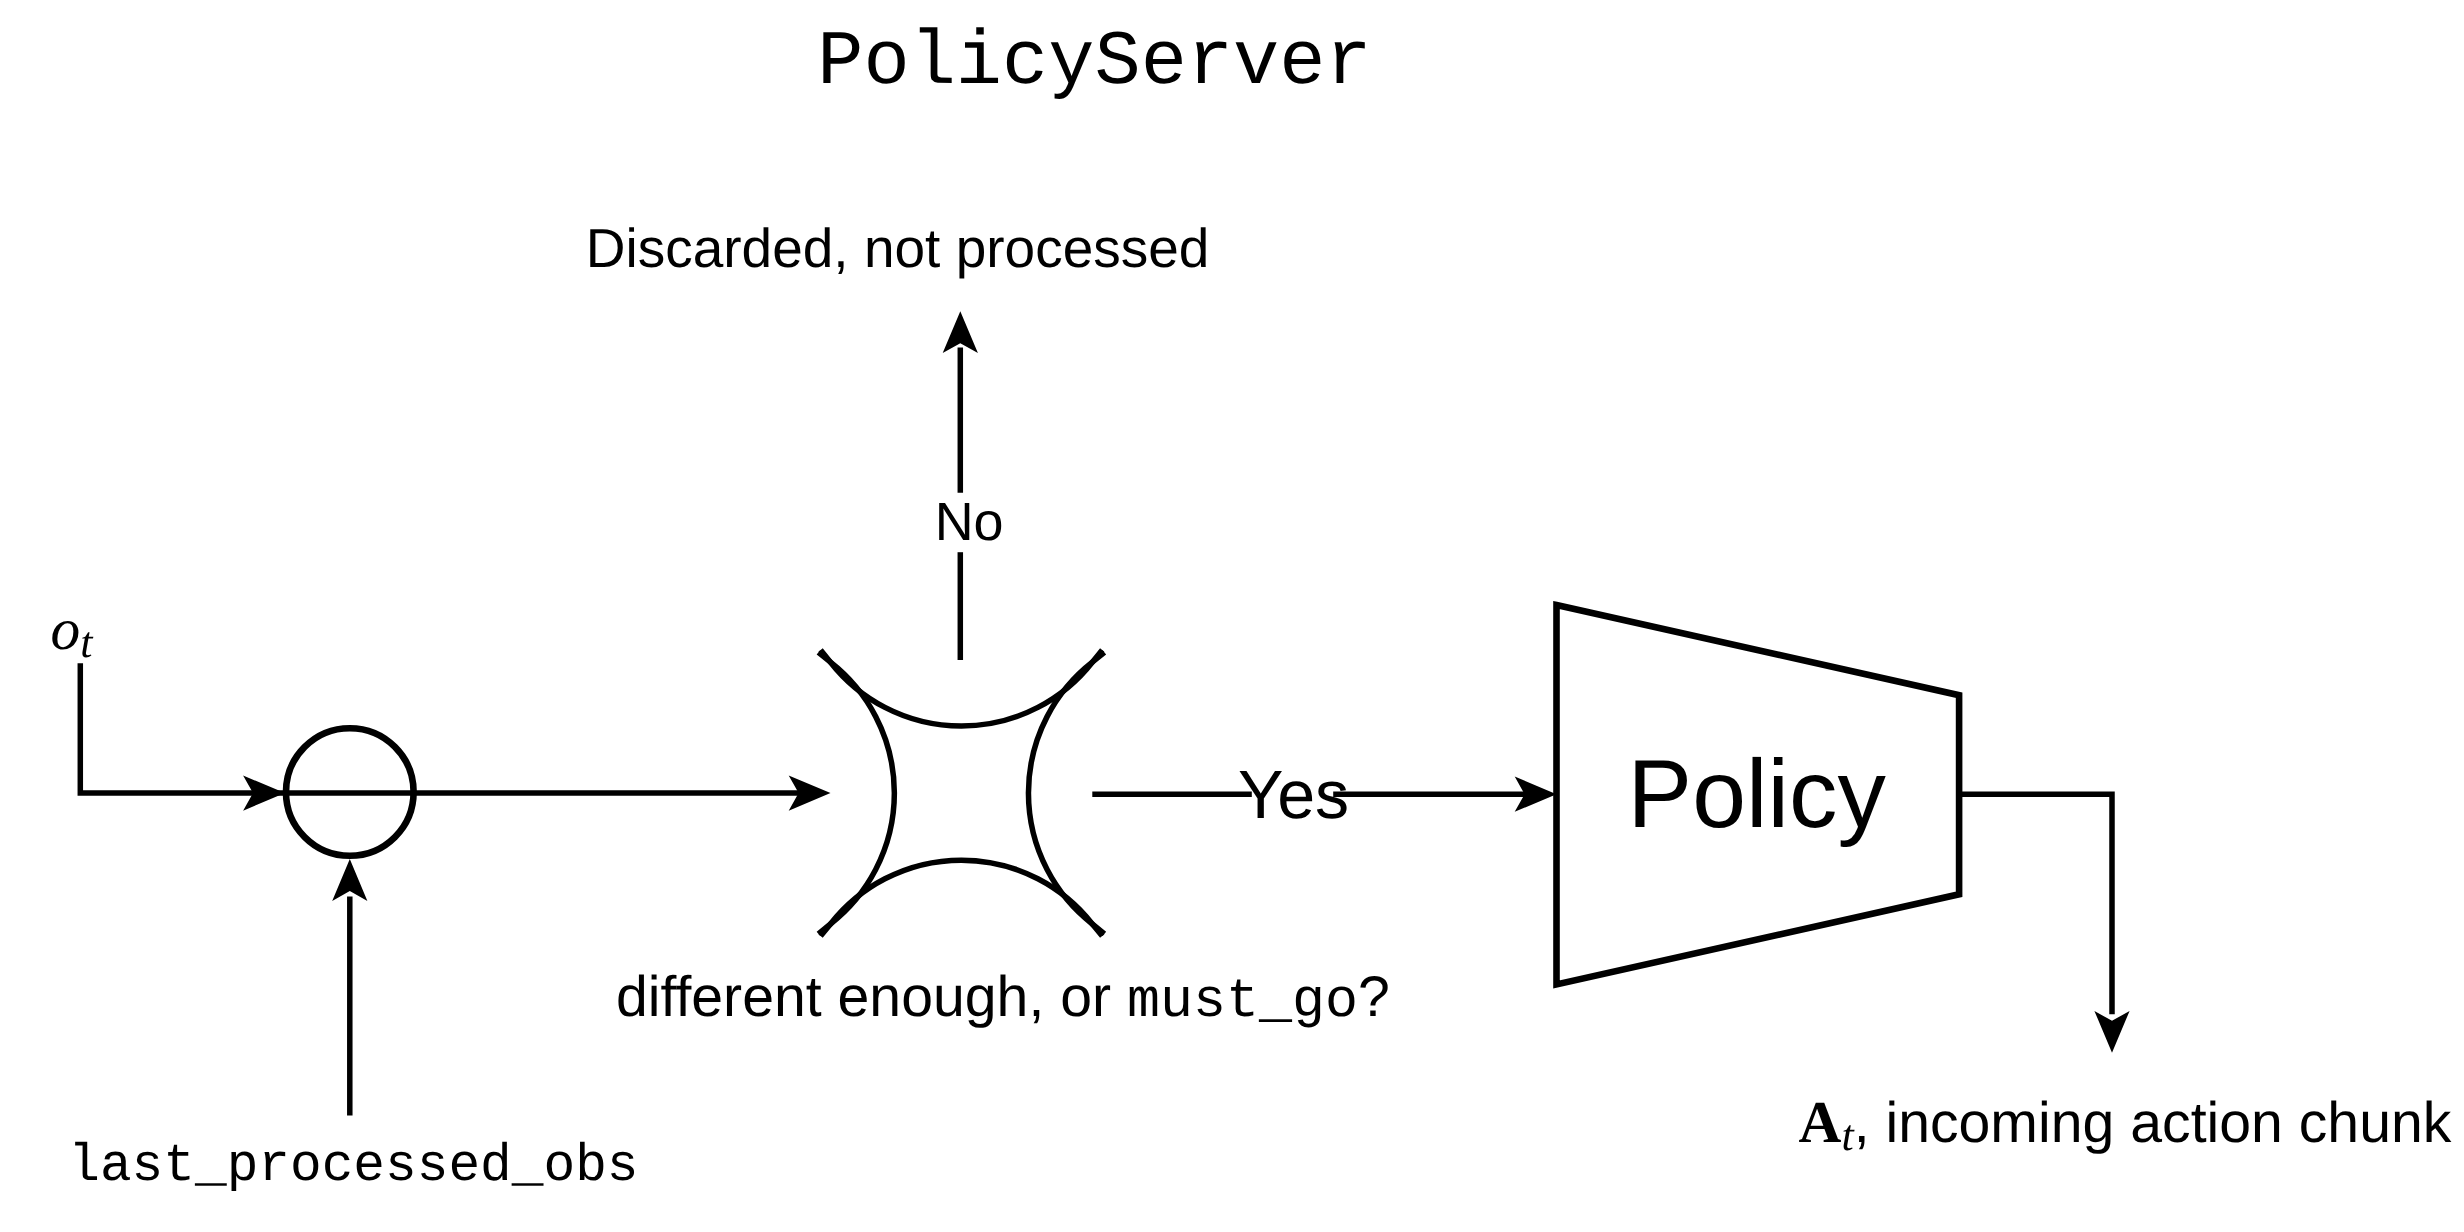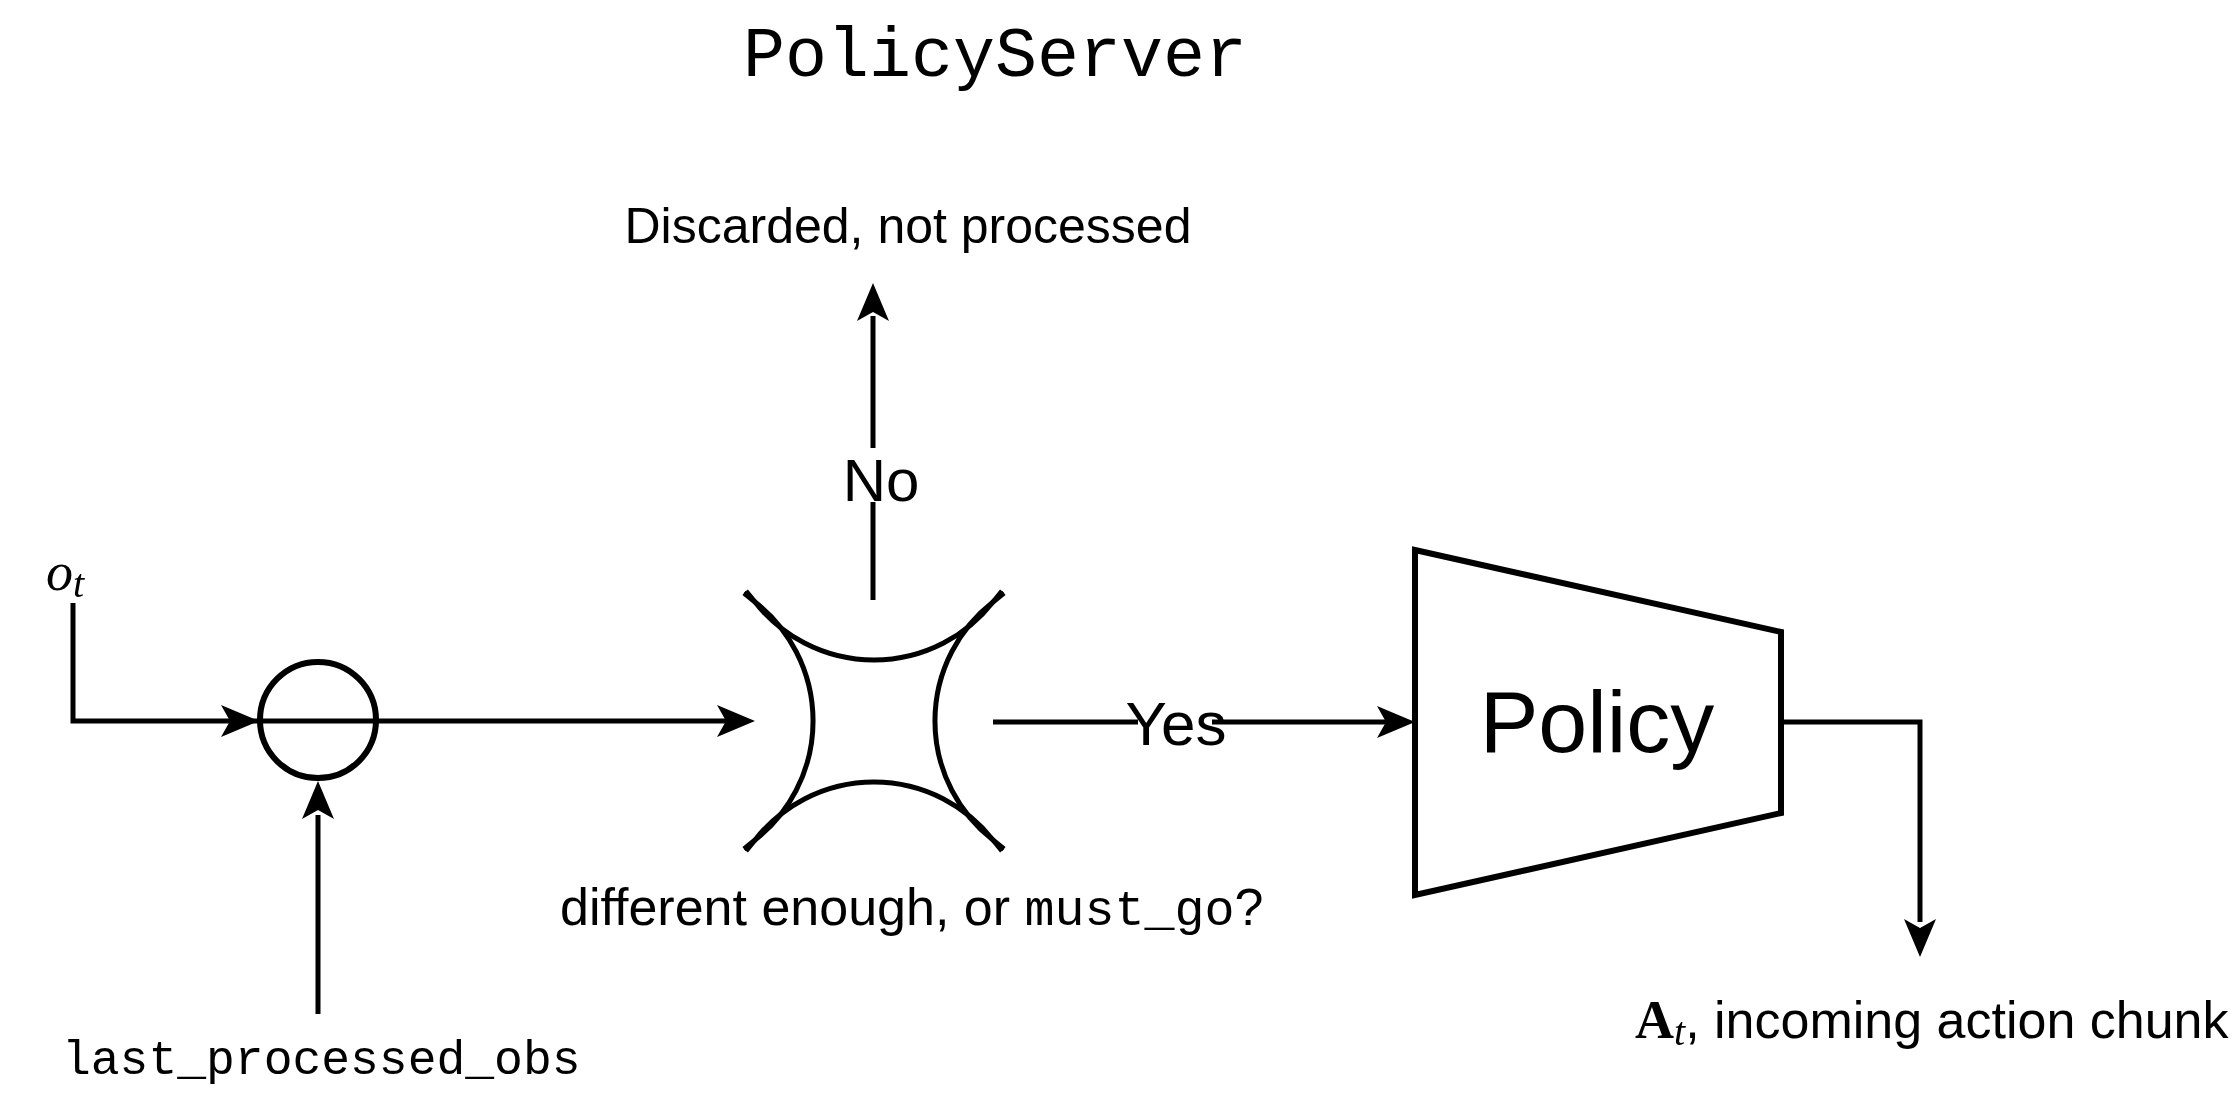--- a/index.html
+++ b/index.html
@@ -11,21 +11,21 @@
     font-family:"Liberation Sans", sans-serif;
     color:#000000;
   }
   #shapes{position:absolute;left:0;top:0;width:2240px;height:1120px;}
   .label{position:absolute;line-height:1;white-space:nowrap;color:#000;}
   .centered{transform:translateX(-50%);}
   .mono{font-family:"Liberation Mono","DejaVu Sans Mono",monospace;}
   .sans{font-family:"Liberation Sans",sans-serif;}
   .title{font-size:70px;text-align:right;}
   .disc{font-size:50px;}
-  .small-route{font-size:60px;}
+  .small-route{font-size:49px;}
   .yes{font-size:62px;}
   .policy{font-size:88px;}
   .cond{font-size:52px;}
   .cond .code{font-family:"Liberation Mono","DejaVu Sans Mono",monospace;font-size:50px;}
   .lastobs{font-size:48px;}
   .action{font-size:52px;}
   .math-main{font-family:"Liberation Serif","DejaVu Serif",serif;font-style:italic;font-size:54px;}
   .math-bold{font-family:"Liberation Serif","DejaVu Serif",serif;font-weight:bold;font-style:normal;font-size:54px;}
   .math-sub{font-family:"Liberation Serif","DejaVu Serif",serif;font-style:italic;font-size:40px;vertical-align:-7px;}
 </style>
@@ -61,21 +61,21 @@
     <polygon points="1415,722 1377,706 1386,722 1377,738" fill="#000"></polygon>
 
     <polygon points="1415,550 1781,632 1781,813 1415,895" fill="#ffffff" stroke="#000" stroke-width="6"></polygon>
 
     <polyline points="1781,722 1920,722 1920,922" fill="none" stroke="#000" stroke-width="5"></polyline>
     <polygon points="1920,957 1904,919 1920,928 1936,919" fill="#000"></polygon>
   </svg>
 
   <div class="label mono title centered" style="left:995px;top:23px;">PolicyServer</div>
 
-  <div class="label sans disc centered" style="left:908px;top:201px;">Discarded, not processed</div>
+  <div class="label sans disc centered" style="left:816px;top:201px;">Discarded, not processed</div>
 
   <div class="label sans small-route centered" style="left:881px;top:451px;">No</div>
 
   <div class="label" style="left:46px;top:545px;">
     <span class="math-main">o</span><span class="math-sub">t</span>
   </div>
 
   <div class="label sans yes centered" style="left:1176px;top:693px;">Yes</div>
 
   <div class="label sans cond" style="left:560px;top:881px;">

